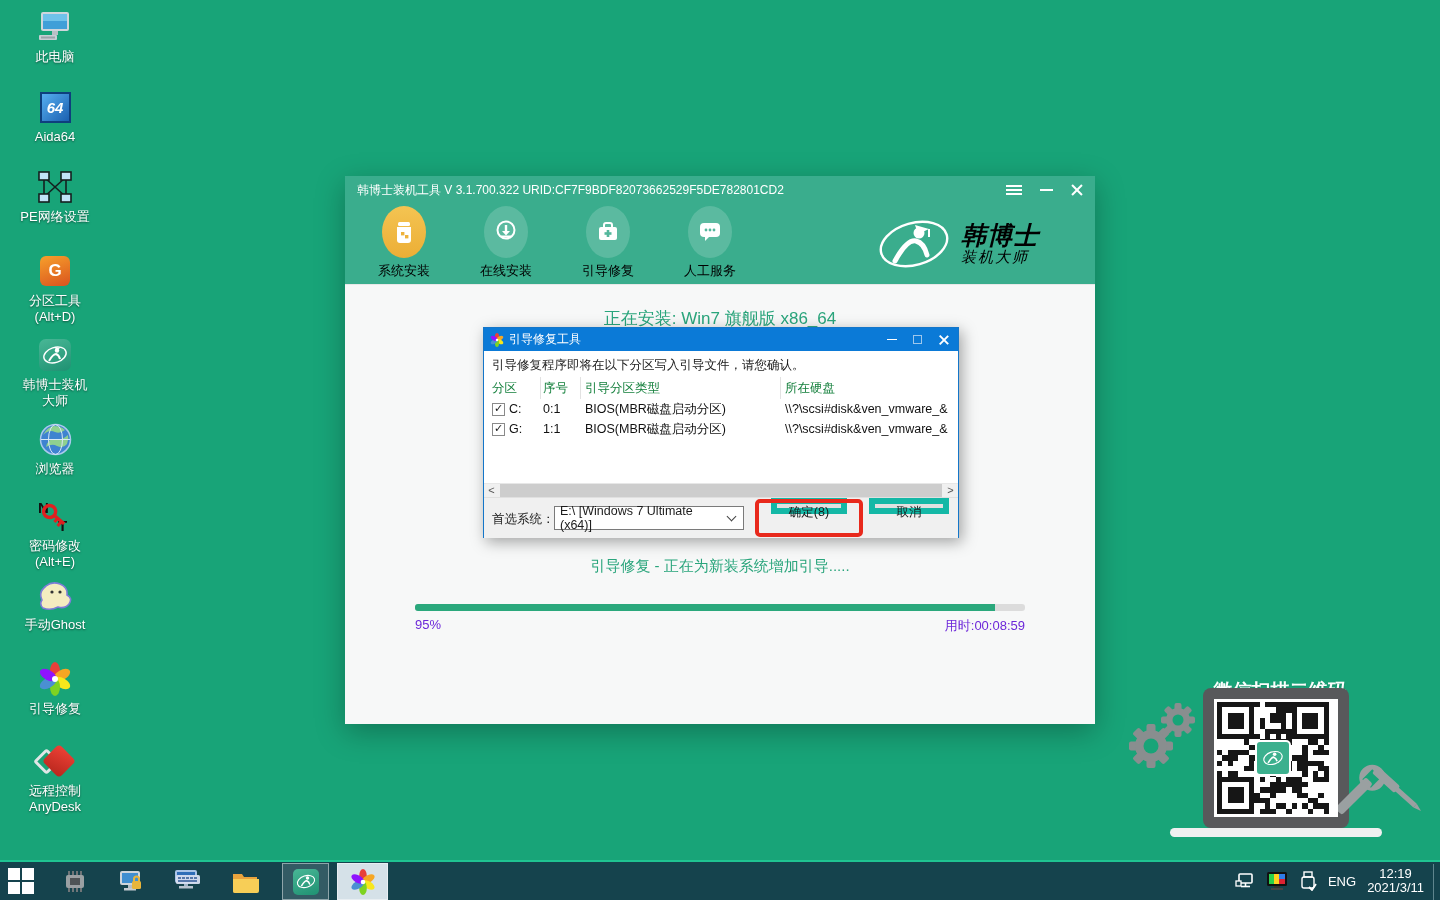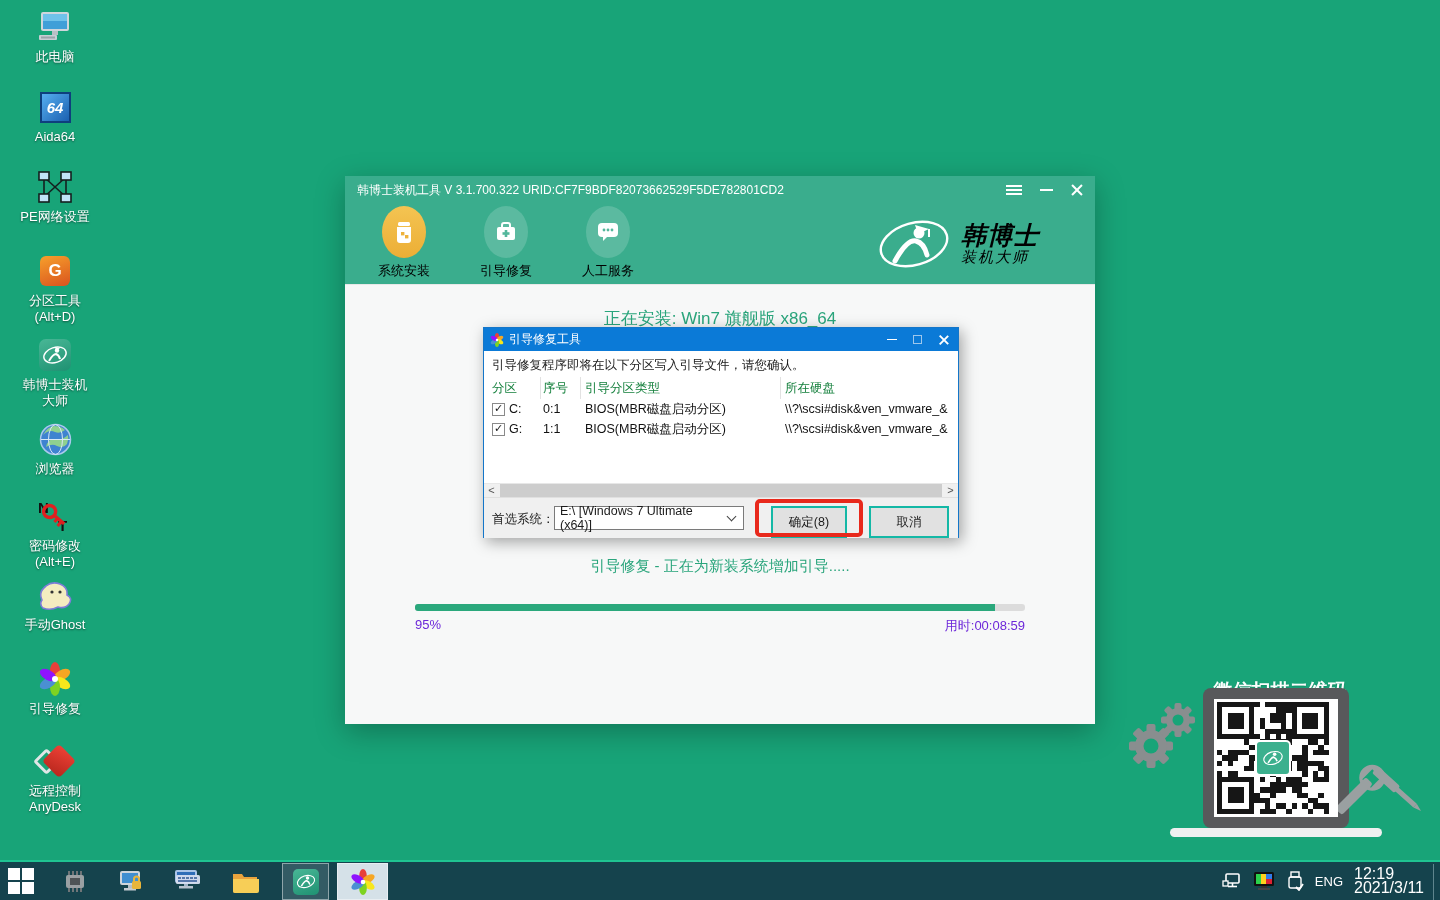--- a/index.html
+++ b/index.html
@@ -74,21 +74,21 @@
   .cb { width:13px; height:13px; border:1px solid #8a8a8a; background:#fff; position:relative; flex:0 0 13px; }
   .cb.ck::after { content:"✓"; position:absolute; left:1px; top:-2px; font-size:11px; color:#1b1b1b; }
   .hscroll { height:14px; background:#f0f0f0; display:flex; align-items:center; border-top:1px solid #e7e7e7; }
   .harr { width:15px; text-align:center; color:#555; font-size:11px; line-height:13px; cursor:pointer; }
   .hthumb { flex:1; height:100%; background:#cdcdcd; margin:0 1px; cursor:pointer; }
   .dbottom { height:41px; background:#f0f0f0; border-top:1px solid #e0e0e0; position:relative; }
   .pref-lbl { position:absolute; left:8px; top:13px; color:#1b1b1b; }
   .combo { position:absolute; left:70px; top:8px; width:190px; height:24px; background:#fff; border:1px solid #7a7a7a; display:flex; align-items:center; padding-left:5px; cursor:pointer; }
   .combo .val { flex:1; color:#1b1b1b; }
   .chev { width:7px; height:7px; border-right:1.6px solid #444; border-bottom:1.6px solid #444; transform:rotate(45deg); margin:-4px 8px 0 0; }
-  .wbtn { position:absolute; top:8px; height:32px; background:#e1e1e1; border:2px solid #14b8a6; font-size:12.5px; color:#1b1b1b; cursor:pointer; font-family:inherit; }
+  .wbtn { position:absolute; top:0; height:16px; background:#e1e1e1; border:6px solid #14b8a6; font-size:12.5px; color:#1b1b1b; cursor:pointer; font-family:inherit; }
   .okbtn { left:287px; width:76px; }
   .cancelbtn { left:385px; width:80px; }
   .redframe { position:absolute; left:271px; top:1px; width:108px; height:38px; border:4px solid #e8291c; border-radius:5px; pointer-events:none; }
 
   
   .qrpanel { position:absolute; right:0; top:632px; width:320px; }
   .qrtxt { text-align:center; color:#fbfefd; font-size:19px; font-weight:bold; line-height:26px; text-shadow:0 1px 2px rgba(0,0,0,.18);margin-top:46px; }
   .laptop { position:absolute; left:83px; top:56px; width:146px; height:140px; background:#58595b; border-radius:8px; padding:11px; }
   .laptop .inner { width:100%; height:100%; background:#fff; position:relative; }
   #qr-pattern { position:absolute; left:3px; top:3px; width:112px; height:112px; display:grid; grid-template-rows:repeat(21,1fr); grid-template-columns:repeat(21,1fr); }
@@ -101,21 +101,21 @@
   
   .taskbar { position:absolute; left:0; bottom:0; width:1440px; height:40px; background:#15434d; border-top:2px solid #1fc492; }
   .tb-start { position:absolute; left:8px; top:6px; width:28px; height:28px; display:grid; grid-template:12px 12px / 12px 12px; gap:2px; cursor:pointer; }
   .tb-start i { background:#fff; }
   .tbi { position:absolute; top:5px; width:30px; height:30px; display:flex; align-items:center; justify-content:center; cursor:pointer; }
   .tb-btn { position:absolute; top:1px; height:37px; display:flex; align-items:center; justify-content:center; border:1px solid rgba(255,255,255,.45); cursor:pointer; }
   .tb-btn.b1 { left:282px; width:47px; background:rgba(255,255,255,.13); }
   .tb-btn.b2 { left:337px; width:51px; background:#d5e1e8; }
   .tray { position:absolute; right:16px; top:0; height:38px; display:flex; align-items:center; gap:11px; color:#fff; }
   .tray .eng { font-size:13px; }
-  .clock { text-align:left; font-size:16px; line-height:14px; }
+  .clock { text-align:center; font-size:13px; line-height:14px; }
   .sliver { position:absolute; right:0; top:2px; width:7px; height:36px; border-left:1px solid #5f858d; cursor:pointer; }
   .tico { display:flex; align-items:center; justify-content:center; cursor:pointer; }
 </style>
 </head>
 <body>
 
 <div class="dicon" style="top:8px">
   <div class="ig">
     <svg width="38" height="34" viewBox="0 0 38 34">
         <rect x="5" y="2" width="28" height="19" rx="2" fill="#cfd6dc"></rect>
@@ -253,20 +253,31 @@
     <div class="nav-item active">
       <div class="oval">
         <svg width="22" height="24" viewBox="0 0 22 24">
             <rect x="5" y="2" width="12" height="4" rx="1.5" fill="#fff"></rect>
             <path d="M4 7 h14 v13 a3 3 0 0 1 -3 3 h-8 a3 3 0 0 1 -3 -3 z" fill="#fff"></path>
             <rect x="8" y="12" width="3.4" height="3.4" fill="#eeb23c"></rect>
             <rect x="12" y="15" width="3.4" height="3.4" fill="#eeb23c"></rect>
           </svg>
       </div>
       <div class="nlbl">系统安装</div>
+    </div>
+    <div class="nav-item">
+      <div class="oval">
+        <svg width="22" height="24" viewBox="0 0 22 24">
+            <circle cx="11" cy="10" r="8.5" fill="none" stroke="#fff" stroke-width="2"></circle>
+            <line x1="11" y1="5" x2="11" y2="13" stroke="#fff" stroke-width="2.4"></line>
+            <path d="M7 11 l4 4.5 4 -4.5 z" fill="#fff"></path>
+            <line x1="6" y1="16.5" x2="16" y2="16.5" stroke="#fff" stroke-width="2"></line>
+          </svg>
+      </div>
+      <div class="nlbl">在线安装</div>
     </div>
     <div class="nav-item">
       <div class="oval">
         <svg width="24" height="24" viewBox="0 0 24 24">
             <path d="M8 7 v-2 a2 2 0 0 1 2-2 h4 a2 2 0 0 1 2 2 v2" fill="none" stroke="#fff" stroke-width="2"></path>
             <rect x="3" y="7" width="18" height="13" rx="2" fill="#fff"></rect>
             <rect x="10.7" y="10" width="2.6" height="7" fill="#54b79c"></rect>
             <rect x="8.5" y="12.2" width="7" height="2.6" fill="#54b79c"></rect>
           </svg>
       </div>

